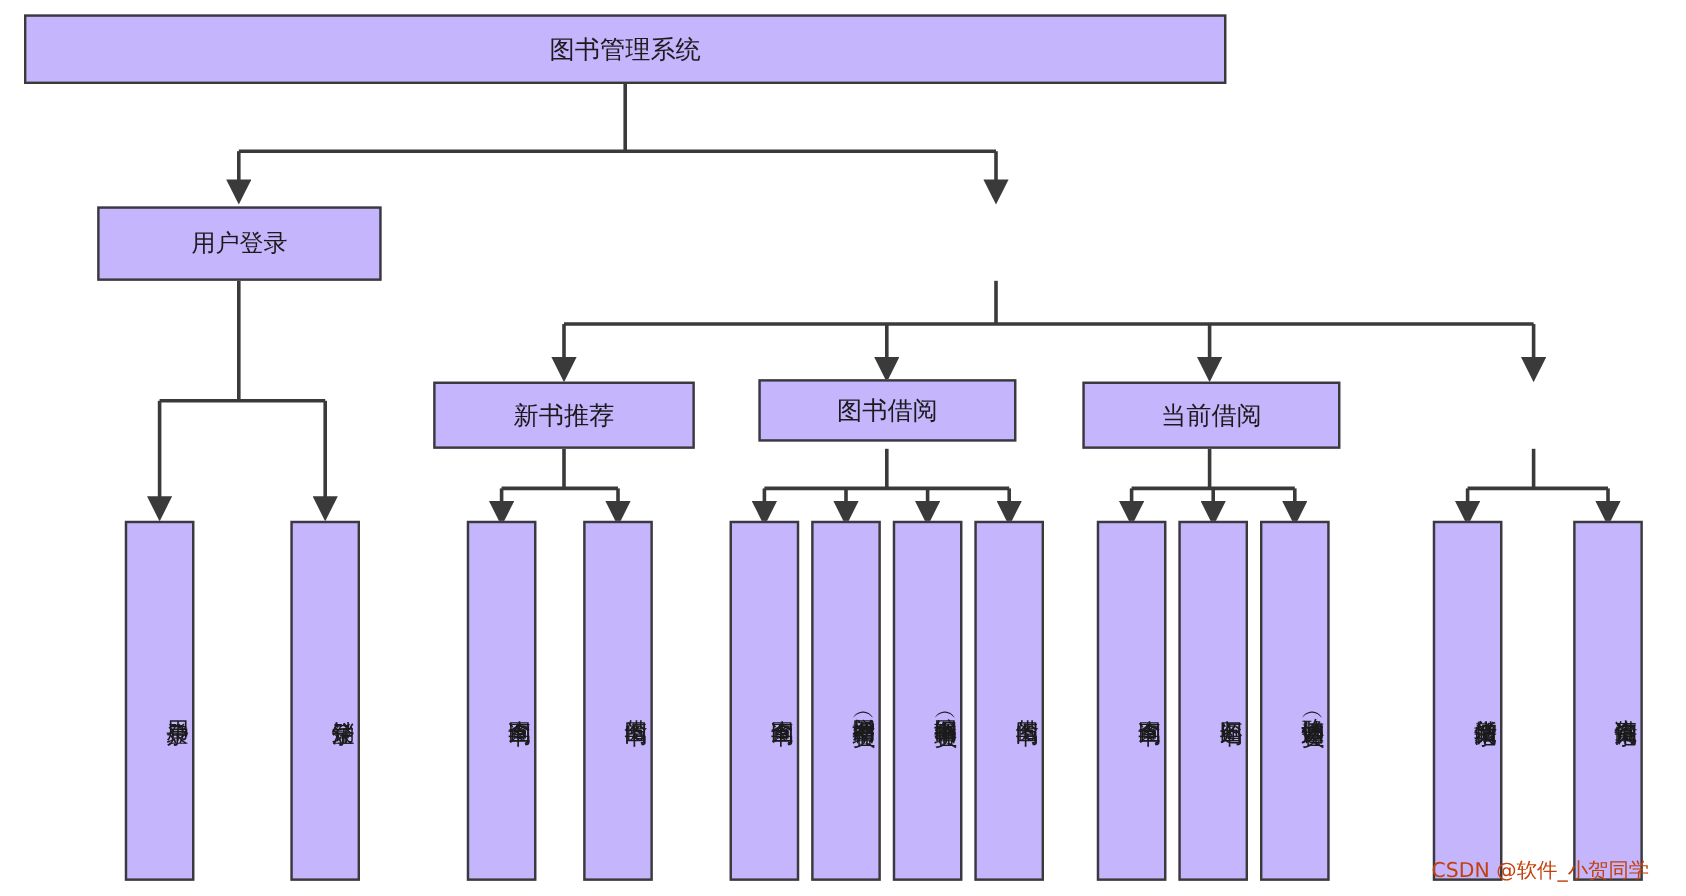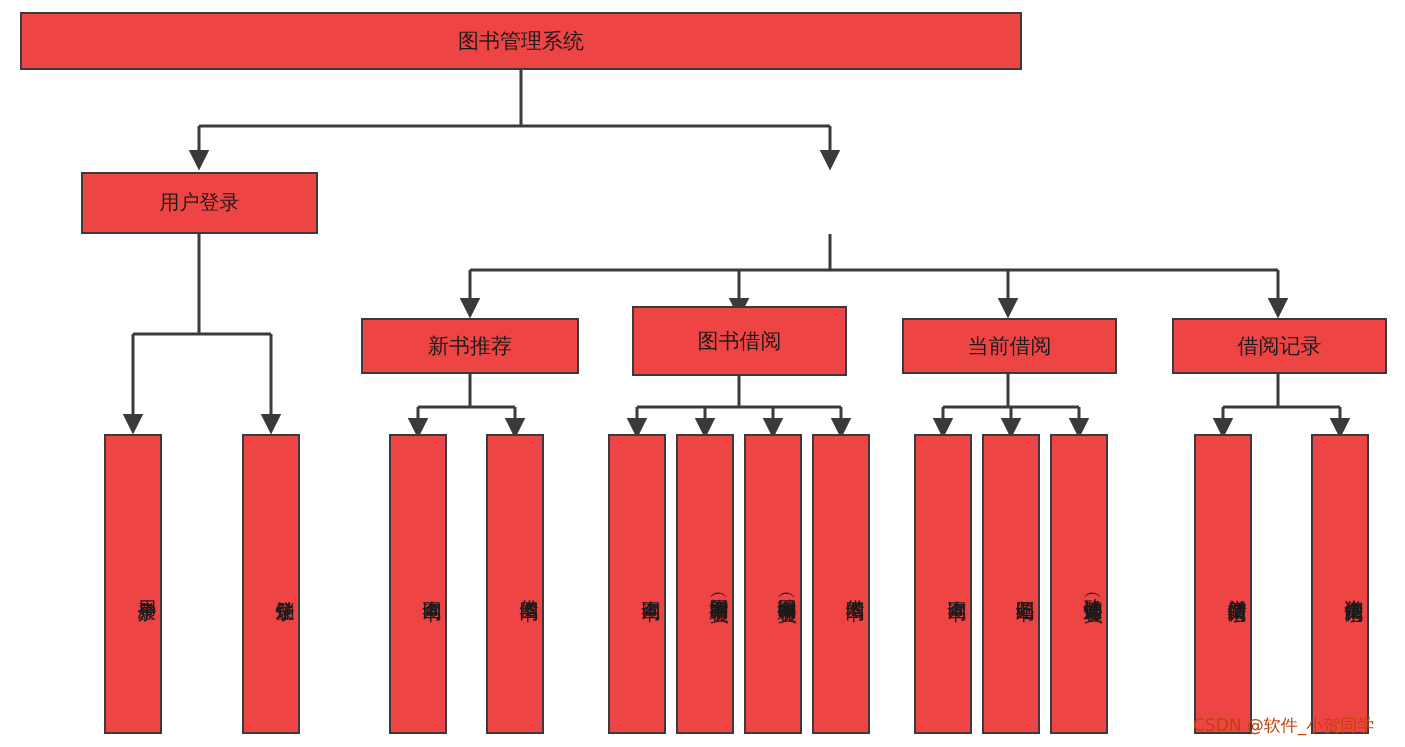--- a/index.html
+++ b/index.html
@@ -18,21 +18,21 @@
   #edges{
     position:absolute;
     left:0; top:0;
     width:1405px; height:747px;
     pointer-events:none;
   }
   .node{
     position:absolute;
     box-sizing:border-box;
     border:2px solid #3a3a3a;
-    background:#ef4444;
+    background:#c4b5fd;
     display:flex;
     align-items:center;
     justify-content:center;
     text-align:center;
     color:#1b1b1b;
     line-height:1.28;
   }
   .node.root{ font-size:21px; }
   .node.lvl1{ font-size:20px; }
   .node.lvl2{ font-size:21px; }
@@ -121,28 +121,25 @@
     <span class="lbl">图书管理系统</span>
   </div>
 
   <div class="node lvl1" style="left:81px;top:172px;width:237px;height:62px;">
     <span class="lbl">用户登录</span>
   </div>
 
   <div class="node lvl2" style="left:361px;top:318px;width:218px;height:56px;">
     <span class="lbl">新书推荐</span>
   </div>
-  <div class="node lvl2" style="left:632px;top:306px;width:215px;height:70px;">
+  <div class="node lvl2" style="left:632px;top:316px;width:215px;height:52px;">
     <span class="lbl">图书借阅</span>
   </div>
   <div class="node lvl2" style="left:902px;top:318px;width:215px;height:56px;">
     <span class="lbl">当前借阅</span>
-  </div>
-  <div class="node lvl2" style="left:1172px;top:318px;width:215px;height:56px;">
-    <span class="lbl">借阅记录</span>
   </div>
 
   <div class="node leaf" style="left:104px;top:434px;width:58px;height:300px;">
     <span class="lbl">用户登录</span>
   </div>
   <div class="node leaf" style="left:242px;top:434px;width:58px;height:300px;">
     <span class="lbl">注销登录</span>
   </div>
 
   <div class="node leaf" style="left:389px;top:434px;width:58px;height:300px;">

